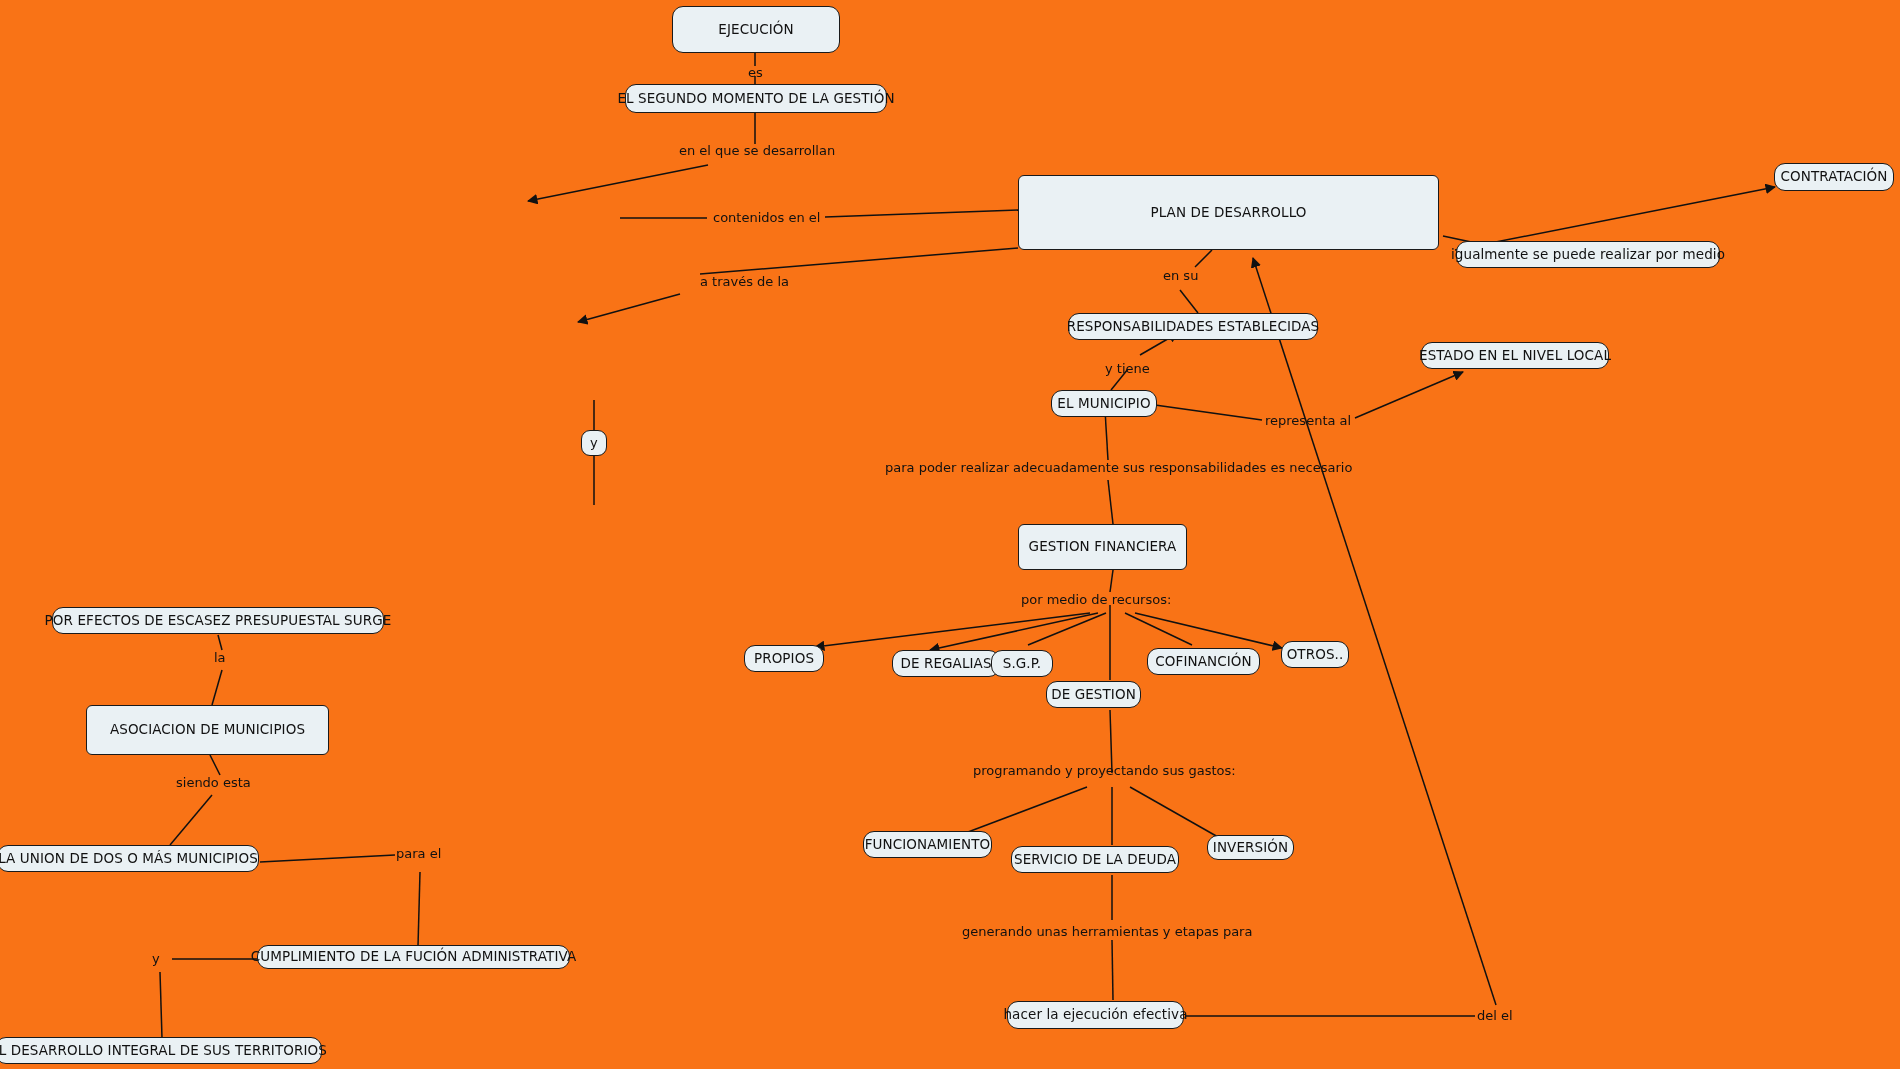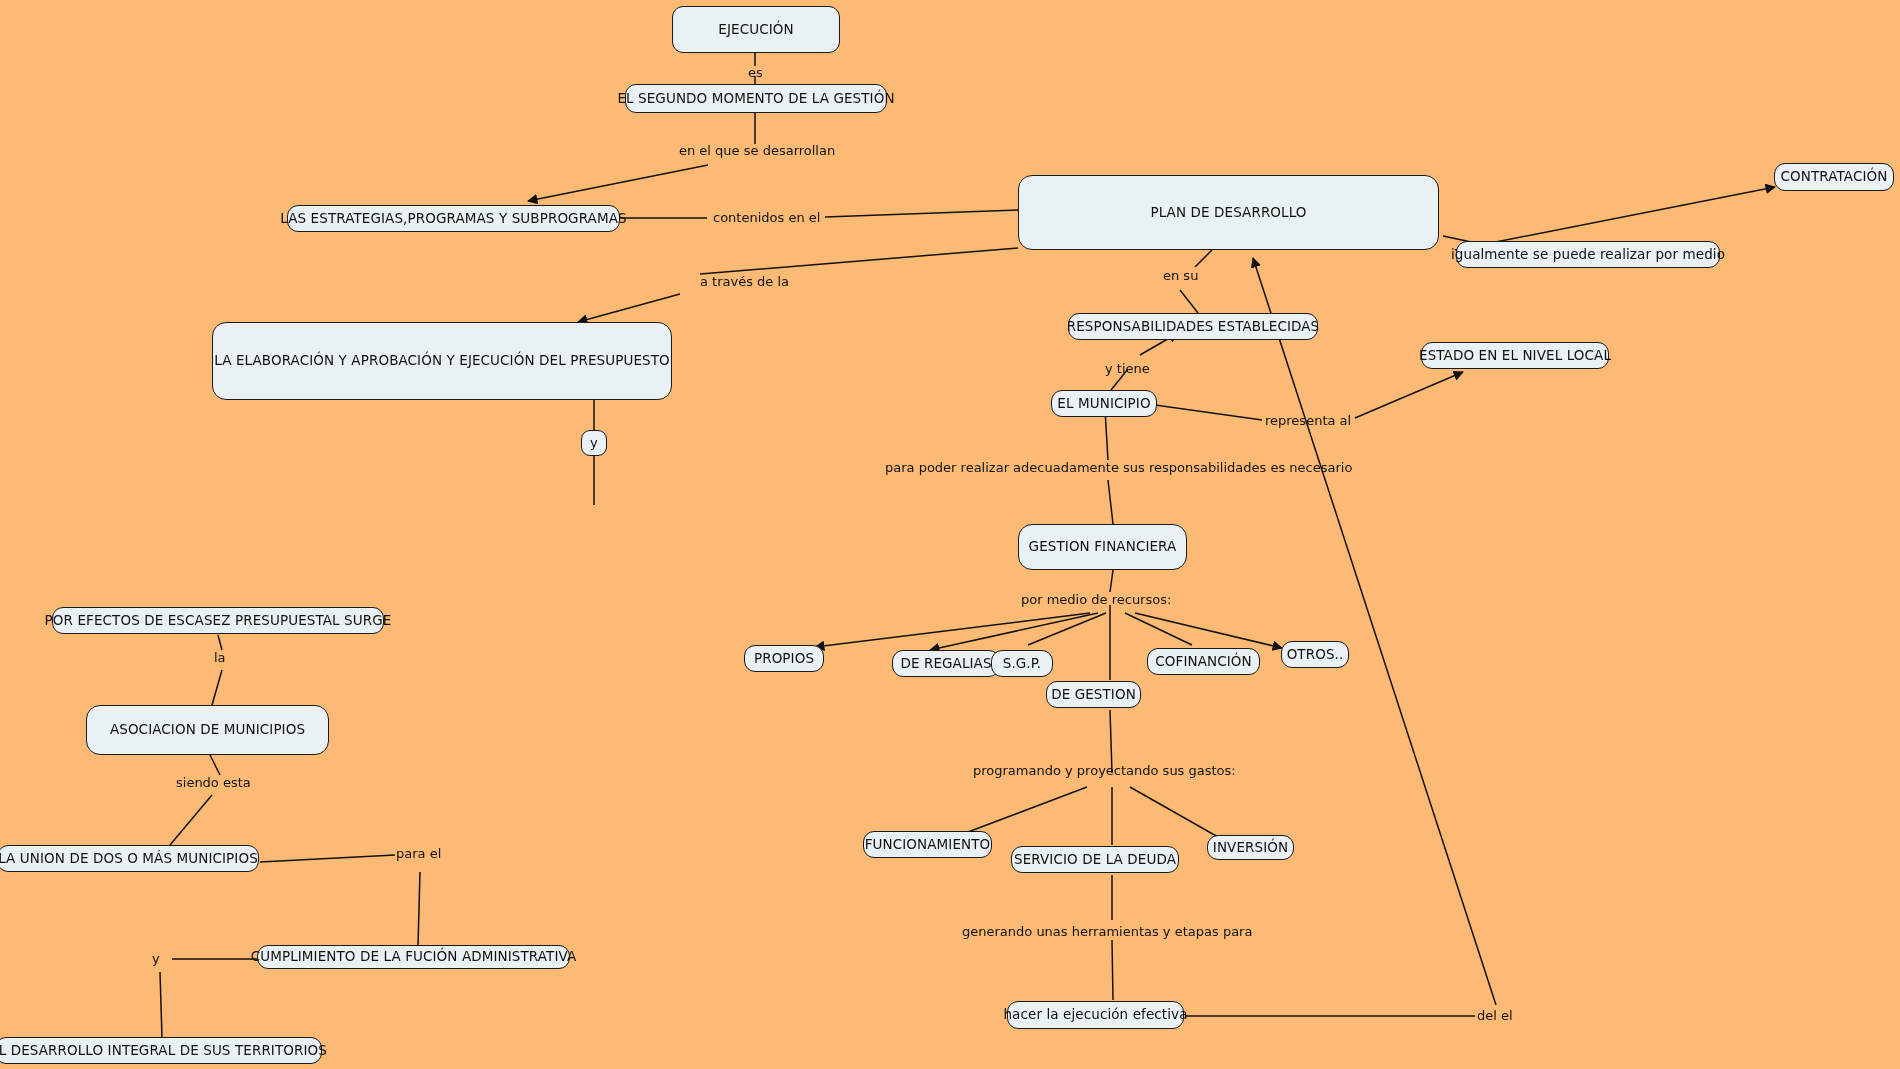--- a/index.html
+++ b/index.html
@@ -5,21 +5,21 @@
 <style>
   html, body {
     margin: 0;
     padding: 0;
     background: #ffffff;
   }
   #canvas {
     position: relative;
     width: 1900px;
     height: 1069px;
-    background: #fdba74;
+    background: #f97316;
     font-family: "DejaVu Sans", "Liberation Sans", sans-serif;
     overflow: hidden;
   }
   #edge-layer {
     position: absolute;
     left: 0; top: 0;
     width: 1900px;
     height: 1069px;
     pointer-events: none;
   }
@@ -35,21 +35,21 @@
     justify-content: center;
     text-align: center;
     line-height: 1.15;
     font-size: 13.5px;
     letter-spacing: 0.1px;
     padding: 0 9px;
     white-space: nowrap;
     z-index: 3;
   }
   .node.big {
-    border-radius: 14px;
+    border-radius: 6px;
   }
   .node.tiny {
     border-radius: 9px;
     font-size: 13px;
     padding: 0 4px;
   }
   .link-label {
     position: absolute;
     color: #111111;
     font-size: 13px;
@@ -140,27 +140,21 @@
   </svg>
 
   <div class="node" style="left:672px; top:6px; width:168px; height:47px;">
     <span>EJECUCIÓN</span>
   </div>
 
   <div class="node" style="left:625px; top:84px; width:262px; height:29px;">
     <span>EL SEGUNDO MOMENTO DE LA GESTIÓN</span>
   </div>
 
-  <div class="node" style="left:287px; top:205px; width:333px; height:27px;">
-    <span>LAS ESTRATEGIAS,PROGRAMAS Y SUBPROGRAMAS</span>
-  </div>
-
-  <div class="node big" style="left:212px; top:322px; width:460px; height:78px;">
-    <span>LA ELABORACIÓN Y APROBACIÓN Y EJECUCIÓN DEL PRESUPUESTO</span>
-  </div>
+
 
   <div class="node tiny" style="left:581px; top:430px; width:26px; height:26px;">
     <span>y</span>
   </div>
 
 
   <div class="node big" style="left:1018px; top:175px; width:421px; height:75px;">
     <span>PLAN DE DESARROLLO</span>
   </div>
 

